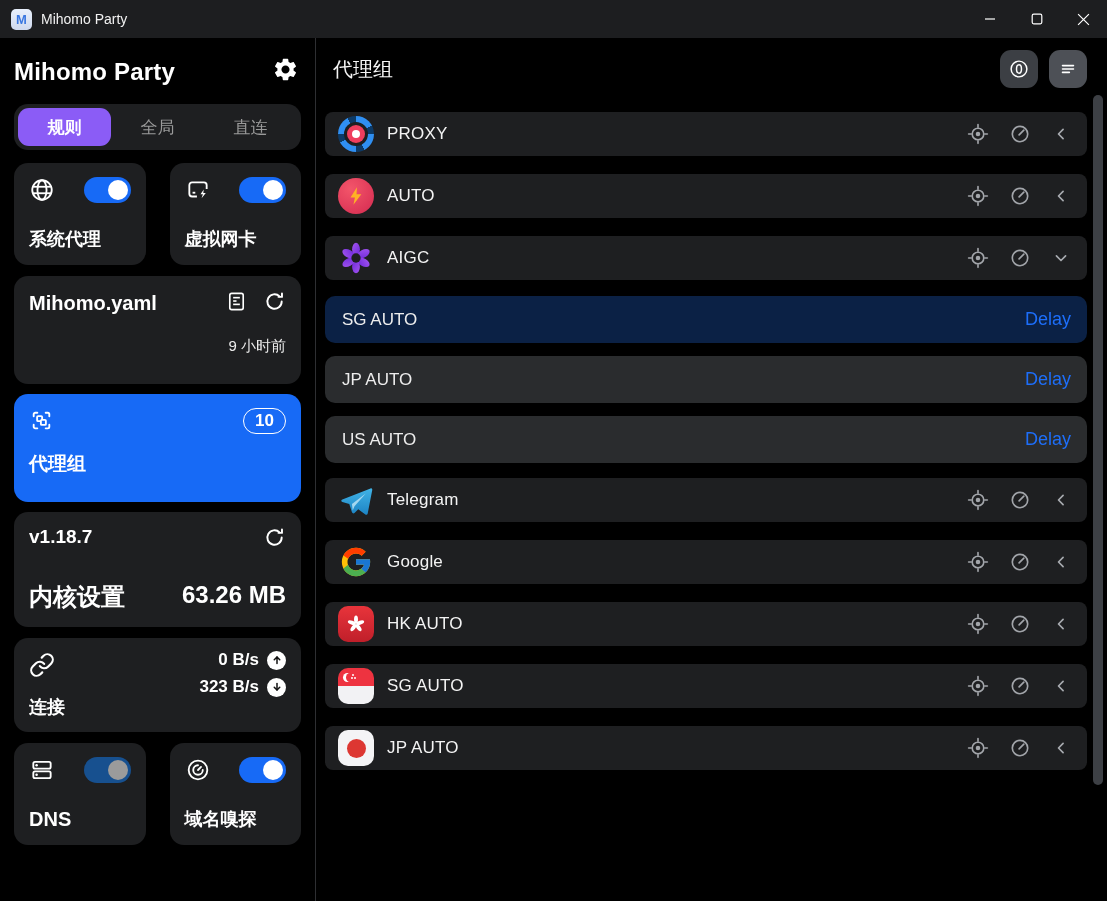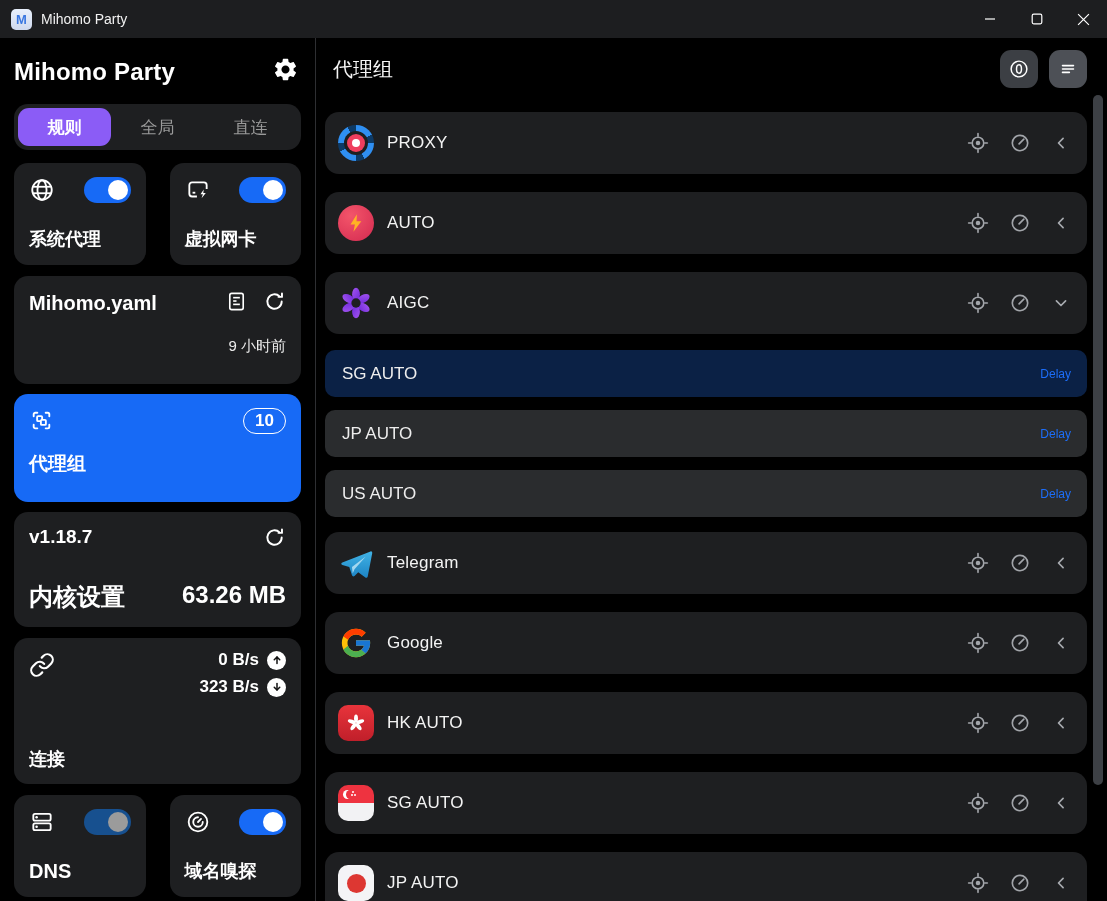--- a/index.html
+++ b/index.html
@@ -52,51 +52,51 @@
   .gc-row1 { display:flex; align-items:flex-start; justify-content:space-between; }
   .gc-badge { border:1.5px solid #fff; border-radius:999px; padding:2px 11px; font-size:17px; font-weight:600;text-align:center; }
   .gc-label { margin-top:17px; font-size:19px; font-weight:bold; }
 
   .core-card { margin-top:10px; height:115px; }
   .cc-row { display:flex; align-items:flex-start; justify-content:space-between; }
   .cc-ver { font-size:19px; font-weight:bold; }
   .cc-row2 { margin-top:28px; }
   .cc-label,.cc-mem { font-size:24px; font-weight:bold; }
 
-  .conn-card { margin-top:11px; height:146px; position:relative; }
+  .conn-card { margin-top:11px; height:94px; position:relative; }
   .conn-stats { position:absolute; top:12px; right:15px; text-align:right; }
   .conn-line { display:flex; align-items:center; justify-content:flex-end; gap:8px; font-size:17px; font-weight:600; margin-bottom:7px; }
   .arrow-badge { width:19px; height:19px; border-radius:50%; background:#fff; display:flex; align-items:center; justify-content:center; }
   .conn-label { position:absolute; left:15px; bottom:13px; font-size:18px; font-weight:bold; }
 
   .grid2.bottom { margin-top:11px; }
   .dns-label { font-size:20px; font-weight:bold; }
 
   
   .main-header { height:62px; display:flex; align-items:center; padding:0 0 0 8px; }
   .main-title { font-size:20px; color:#f5f5f5; }
   .hdr-btns { margin-left:auto; display:flex; gap:11px; }
   .hdr-btn { width:38px; height:38px; border-radius:11px; display:flex; align-items:center; justify-content:center; }
   .hdr-btn.zero { background:#3c3f44; }
   .hdr-btn.list { background:#4d5056; }
 
   .scroll-area { padding-top:12px; }
-  .group-row { height:62px; background:#1e1f21; border-radius:14px; margin-bottom:18px;
+  .group-row { height:44px; background:#1e1f21; border-radius:8px; margin-bottom:18px;
     display:flex; align-items:center; padding:0 16px 0 13px; }
   .g-icon { width:36px; height:36px; flex:0 0 36px; margin-right:13px; position:relative; }
   .g-name { font-size:17px; color:#f3f3f3; letter-spacing:.2px; }
   .g-actions { margin-left:auto; display:flex; align-items:center; gap:20px; }
   .g-actions svg { display:block; }
 
   .sub-list { margin-top:-2px; }
   .sub-row { height:47px; background:#2a2c2e; border-radius:10px; margin-bottom:13px;
     display:flex; align-items:center; padding:0 16px 0 17px; }
   .sub-row.selected { background:#0b2145; }
   .sub-name { font-size:17px; color:#ededed; }
-  .sub-delay { margin-left:auto; font-size:12px; color:#1d6ef9; }
+  .sub-delay { margin-left:auto; font-size:18px; color:#1d6ef9; }
   .sub-list-end { margin-bottom:15px; }
 
   
   .icon-proxy .ring { position:absolute; inset:0; border-radius:50%;
     background:conic-gradient(#2f8ff2 0 62deg,#0d3a66 62deg 90deg,#2f8ff2 90deg 152deg,#0d3a66 152deg 180deg,#2f8ff2 180deg 242deg,#0d3a66 242deg 270deg,#2f8ff2 270deg 332deg,#0d3a66 332deg 360deg); }
   .icon-proxy .gap { position:absolute; inset:6px; border-radius:50%; background:#1e1f21; }
   .icon-proxy .red { position:absolute; inset:9px; border-radius:50%; background:#ef3e5e; }
   .icon-proxy .dot { position:absolute; inset:14px; border-radius:50%; background:#fff; }
 
   .icon-auto { border-radius:50%; background:radial-gradient(circle at 35% 30%,#f3556a,#d42a50); display:flex; align-items:center; justify-content:center; }

